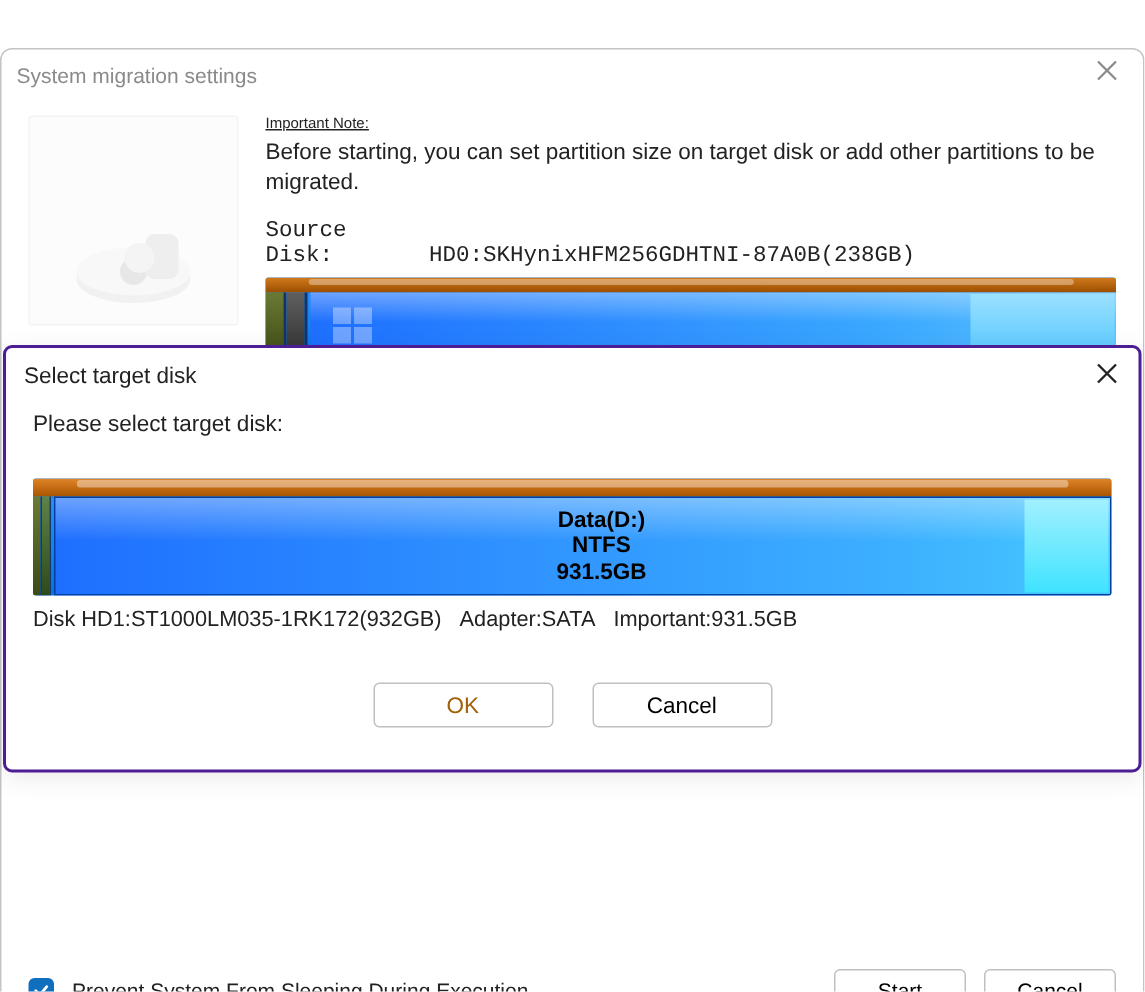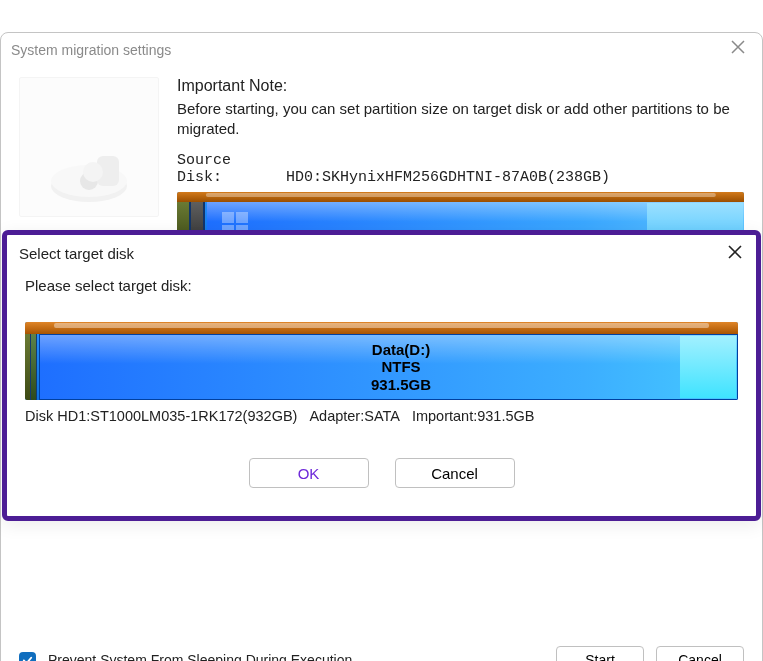--- a/index.html
+++ b/index.html
@@ -63,21 +63,21 @@
     align-items: flex-end;
     justify-content: center;
     overflow: hidden;
     opacity: 0.35;
   }
   .preview-frame svg { width: 100px; height: 90px; }
   .content {
     flex: 1;
     min-width: 0;
   }
-  .note-heading { font-size: 16px; margin-bottom: 4px; }
+  .note-heading { font-size: 10px; margin-bottom: 4px; text-decoration: underline; }
   .note-body { font-size: 15px; line-height: 1.35; margin-bottom: 12px; }
   .label-row { font-size: 15px; margin-bottom: 6px; font-family: Liberation Mono, monospace; }
   .label-key { display: inline-block; width: 100px; }
   .disk-bar {
     position: relative;
     height: 54px;
     background: linear-gradient(to bottom, #2a93ff, #0d71e0);
     border-radius: 2px;
     overflow: hidden;
   }
@@ -177,29 +177,29 @@
     border: 1px solid #c0c0c0;
     border-radius: 4px;
     background: #fff;
     font-size: 14px;
     display: inline-flex;
     align-items: center;
     justify-content: center;
     cursor: pointer;
     padding: 0 14px;
   }
-  .btn[disabled] { color: #6d28d9; cursor: default; }
+  .btn[disabled] { color: #a16207; cursor: default; }
 
   .overlay-dialog {
     position: absolute;
     left: 1px;
     right: 1px;
     top: 197px;
     background: #fff;
-    border: 5px solid #4c1d95;
+    border: 2px solid #4c1d95;
     border-radius: 6px;
     box-shadow: 0 4px 18px rgba(0,0,0,0.08);
   }
   .overlay-header {
     height: 36px;
     display: flex;
     align-items: center;
     padding: 0 12px;
     font-size: 15px;
     color: #222;

